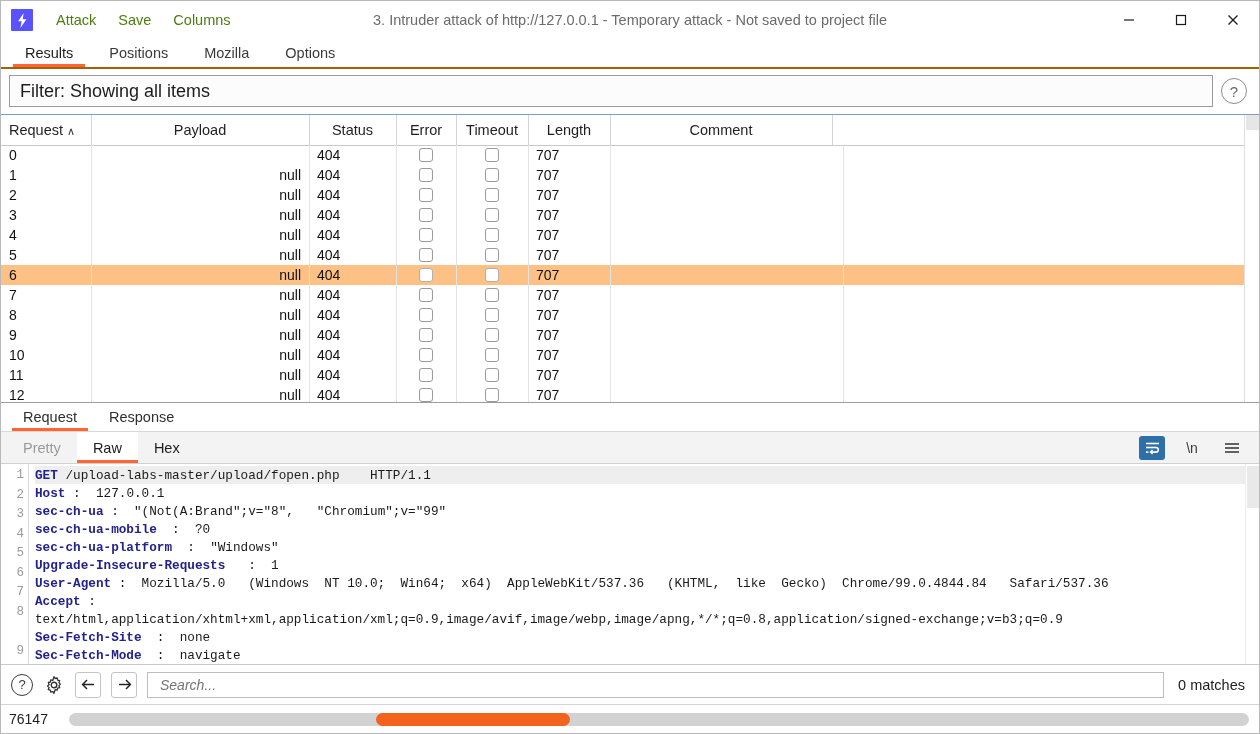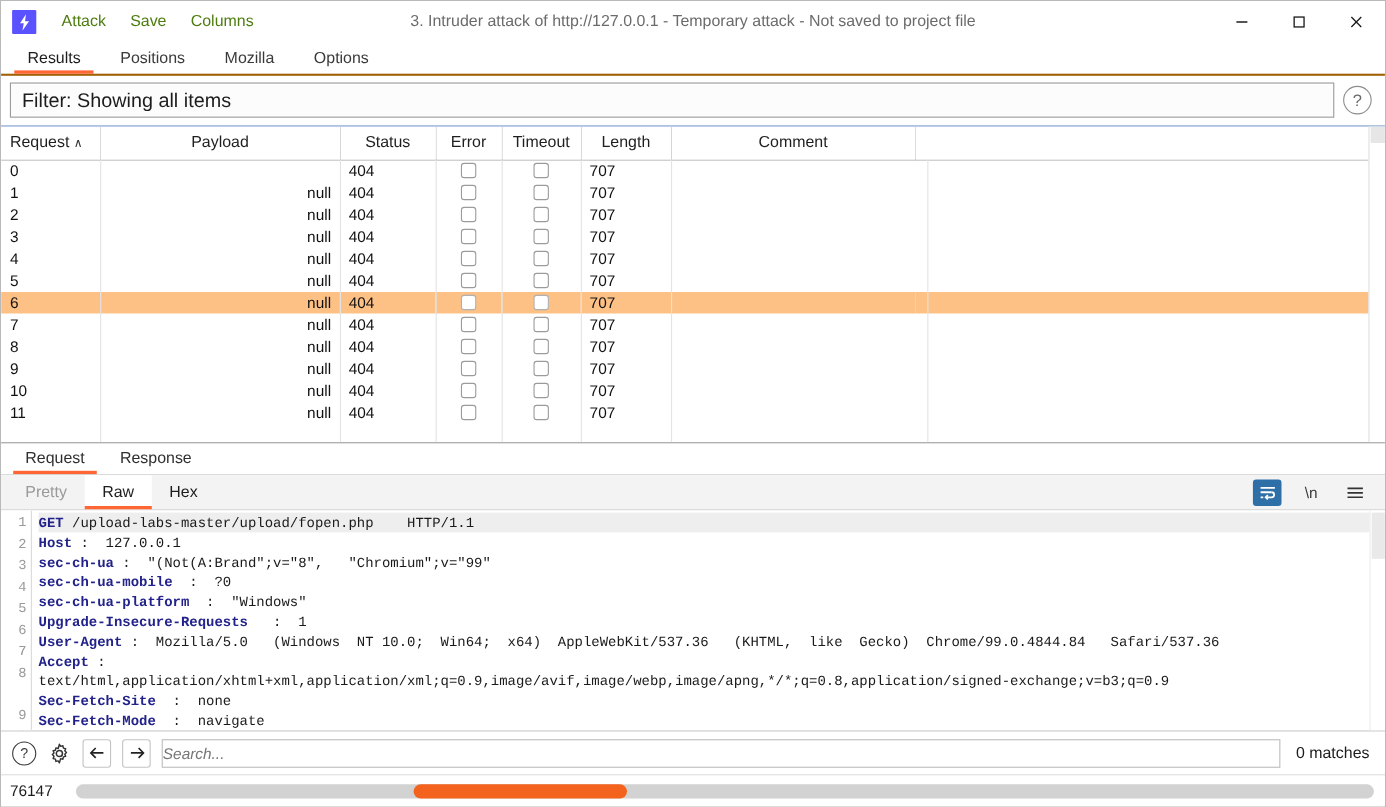--- a/index.html
+++ b/index.html
@@ -296,21 +296,21 @@
     border: 1px solid #c4c4c4; border-radius: 3px;
     background:#ffffff;
     display:flex; align-items:center; justify-content:center;
     color:#2a2a2a;
   }
   .gear { width: 22px; height: 22px; display:flex;align-items:center;justify-content:center;}
   .search-input {
     flex: 1 1 auto; height: 26px;
     border: 1px solid #bdbdbd;
     background: #ffffff;
-    padding: 0 0;
+    padding: 0 12px;
     font-size: 14px;
     font-style: italic;
     color: #9a9a9a;
     font-family: "Liberation Sans", sans-serif;
     outline: none;
   }
   .matches { font-size: 14.5px; color:#1c1c1c; padding-left:4px; padding-right:4px; white-space:nowrap;}
 
   
   .bottombar {
@@ -522,20 +522,30 @@
           <tr class="row">
             <td class="c-req">11</td>
             <td class="c-pay">null</td>
             <td class="c-status">404</td>
             <td class="c-chk"><span class="chk"></span></td>
             <td class="c-chk"><span class="chk"></span></td>
             <td class="c-len">707</td>
             <td class=""></td>
             <td class=""></td>
           </tr>
+          <tr class="row">
+            <td class="c-req">12</td>
+            <td class="c-pay">null</td>
+            <td class="c-status">404</td>
+            <td class="c-chk"><span class="chk"></span></td>
+            <td class="c-chk"><span class="chk"></span></td>
+            <td class="c-len">707</td>
+            <td class=""></td>
+            <td class=""></td>
+          </tr>
         </tbody>
     </table>
     <div class="colline" style="left:90px"></div>
     <div class="colline" style="left:308px"></div>
     <div class="colline" style="left:395px"></div>
     <div class="colline" style="left:455px"></div>
     <div class="colline" style="left:527px"></div>
     <div class="colline" style="left:609px"></div>
     <div class="colline" style="left:842px"></div>
     <div class="vscroll">

